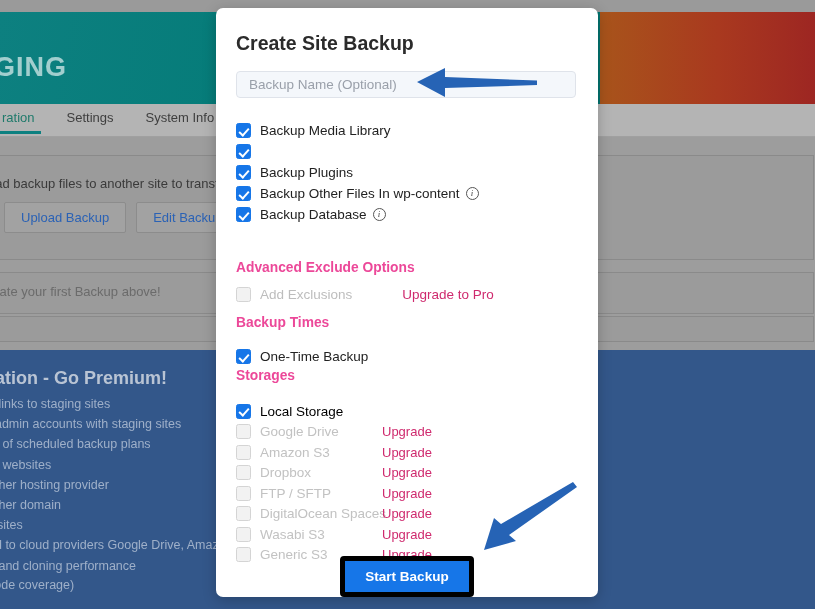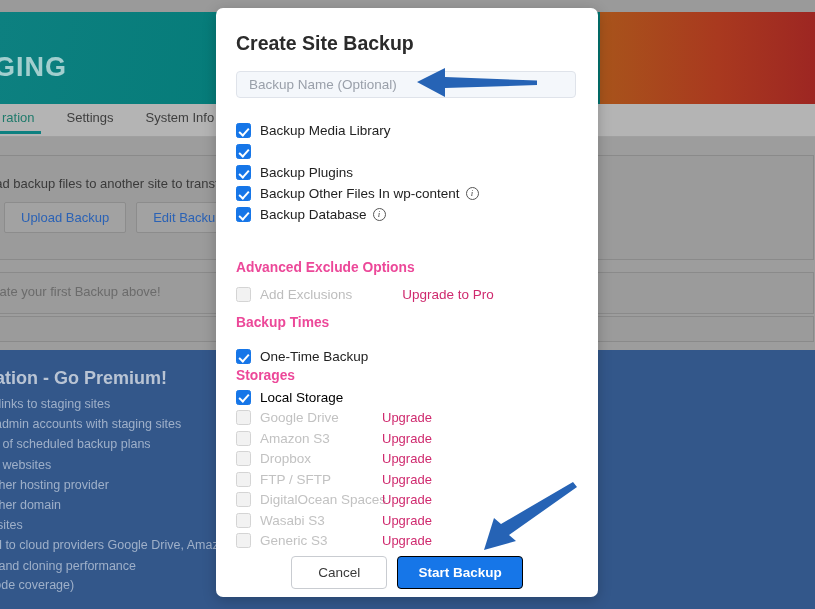--- a/index.html
+++ b/index.html
@@ -139,36 +139,36 @@
   .adv-row { display: flex; align-items: flex-start; height: 22px; margin-top: 12px; }
   .upg-pro {
     font-size: 13.5px; color: #cf2a6e; margin-left: 50px; white-space: nowrap; cursor: pointer;
   }
 
   .times-block { position: absolute; left: 20px; top: 307px; width: 345px; }
   .times-row { display: flex; align-items: center; height: 21px; margin-top: 16px; }
 
   .stor-block { position: absolute; left: 20px; top: 360px; width: 345px; }
   .stor-row { display: flex; align-items: center; height: 20.5px; }
-  .stor-row.first { margin-top: 4px; }
+  .stor-row.first { margin-top: 18px; }
   .stor-name { font-size: 13.5px; white-space: nowrap; width: 122px; }
   .stor-name.dim { color: #c2c2c2; }
   .upg-link { font-size: 13px; color: #cf2a6e; white-space: nowrap; cursor: pointer; }
 
   .foot {
     position: absolute; left: 0; top: 548px; width: 382px;
     display: flex; justify-content: center; gap: 10px;
   }
   .btn-cancel {
     background: #fff; border: 1px solid #c9ccd1; border-radius: 4px;
     padding: 8px 26px; font-size: 13.5px; color: #3a3a3a; cursor: pointer;
     font-family: "Liberation Sans", sans-serif;
   }
   .btn-start {
-    background: #1676e8; border: 1px solid #000000; border-radius: 4px;
+    background: #1676e8; border: 5px solid #000000; border-radius: 4px;
     padding: 8px 20px; font-size: 13.5px; color: #fff; font-weight: bold; cursor: pointer;
     font-family: "Liberation Sans", sans-serif;
   }
 
   
   .ann { position: absolute; pointer-events: none; }
   .ann-1 { left: 415px; top: 62px; }
   .ann-2 { left: 478px; top: 478px; }
 </style>
 </head>
@@ -322,21 +322,20 @@
       </div>
 
       <div class="stor-row">
         <span class="cbx off"></span>
         <span class="stor-name dim">Generic S3</span>
         <span class="upg-link">Upgrade</span>
       </div>
     </div>
 
     <div class="foot">
-      <button class="btn-cancel">Cancel</button>
       <button class="btn-start">Start Backup</button>
     </div>
   </div>
 
   <svg class="ann ann-1" width="125" height="42" viewBox="0 0 125 42">
     <path d="M2 20 L30 6 L30 15 L122 18.5 L122 23 L30 26 L30 35 Z" fill="#2663b5"></path>
   </svg>
 
   <svg class="ann ann-2" width="105" height="78" viewBox="0 0 105 78">
     <path d="M6 72 L16 40 L23 46 L95 4 L99 9 L31 57 L38 63 Z" fill="#2663b5"></path>

